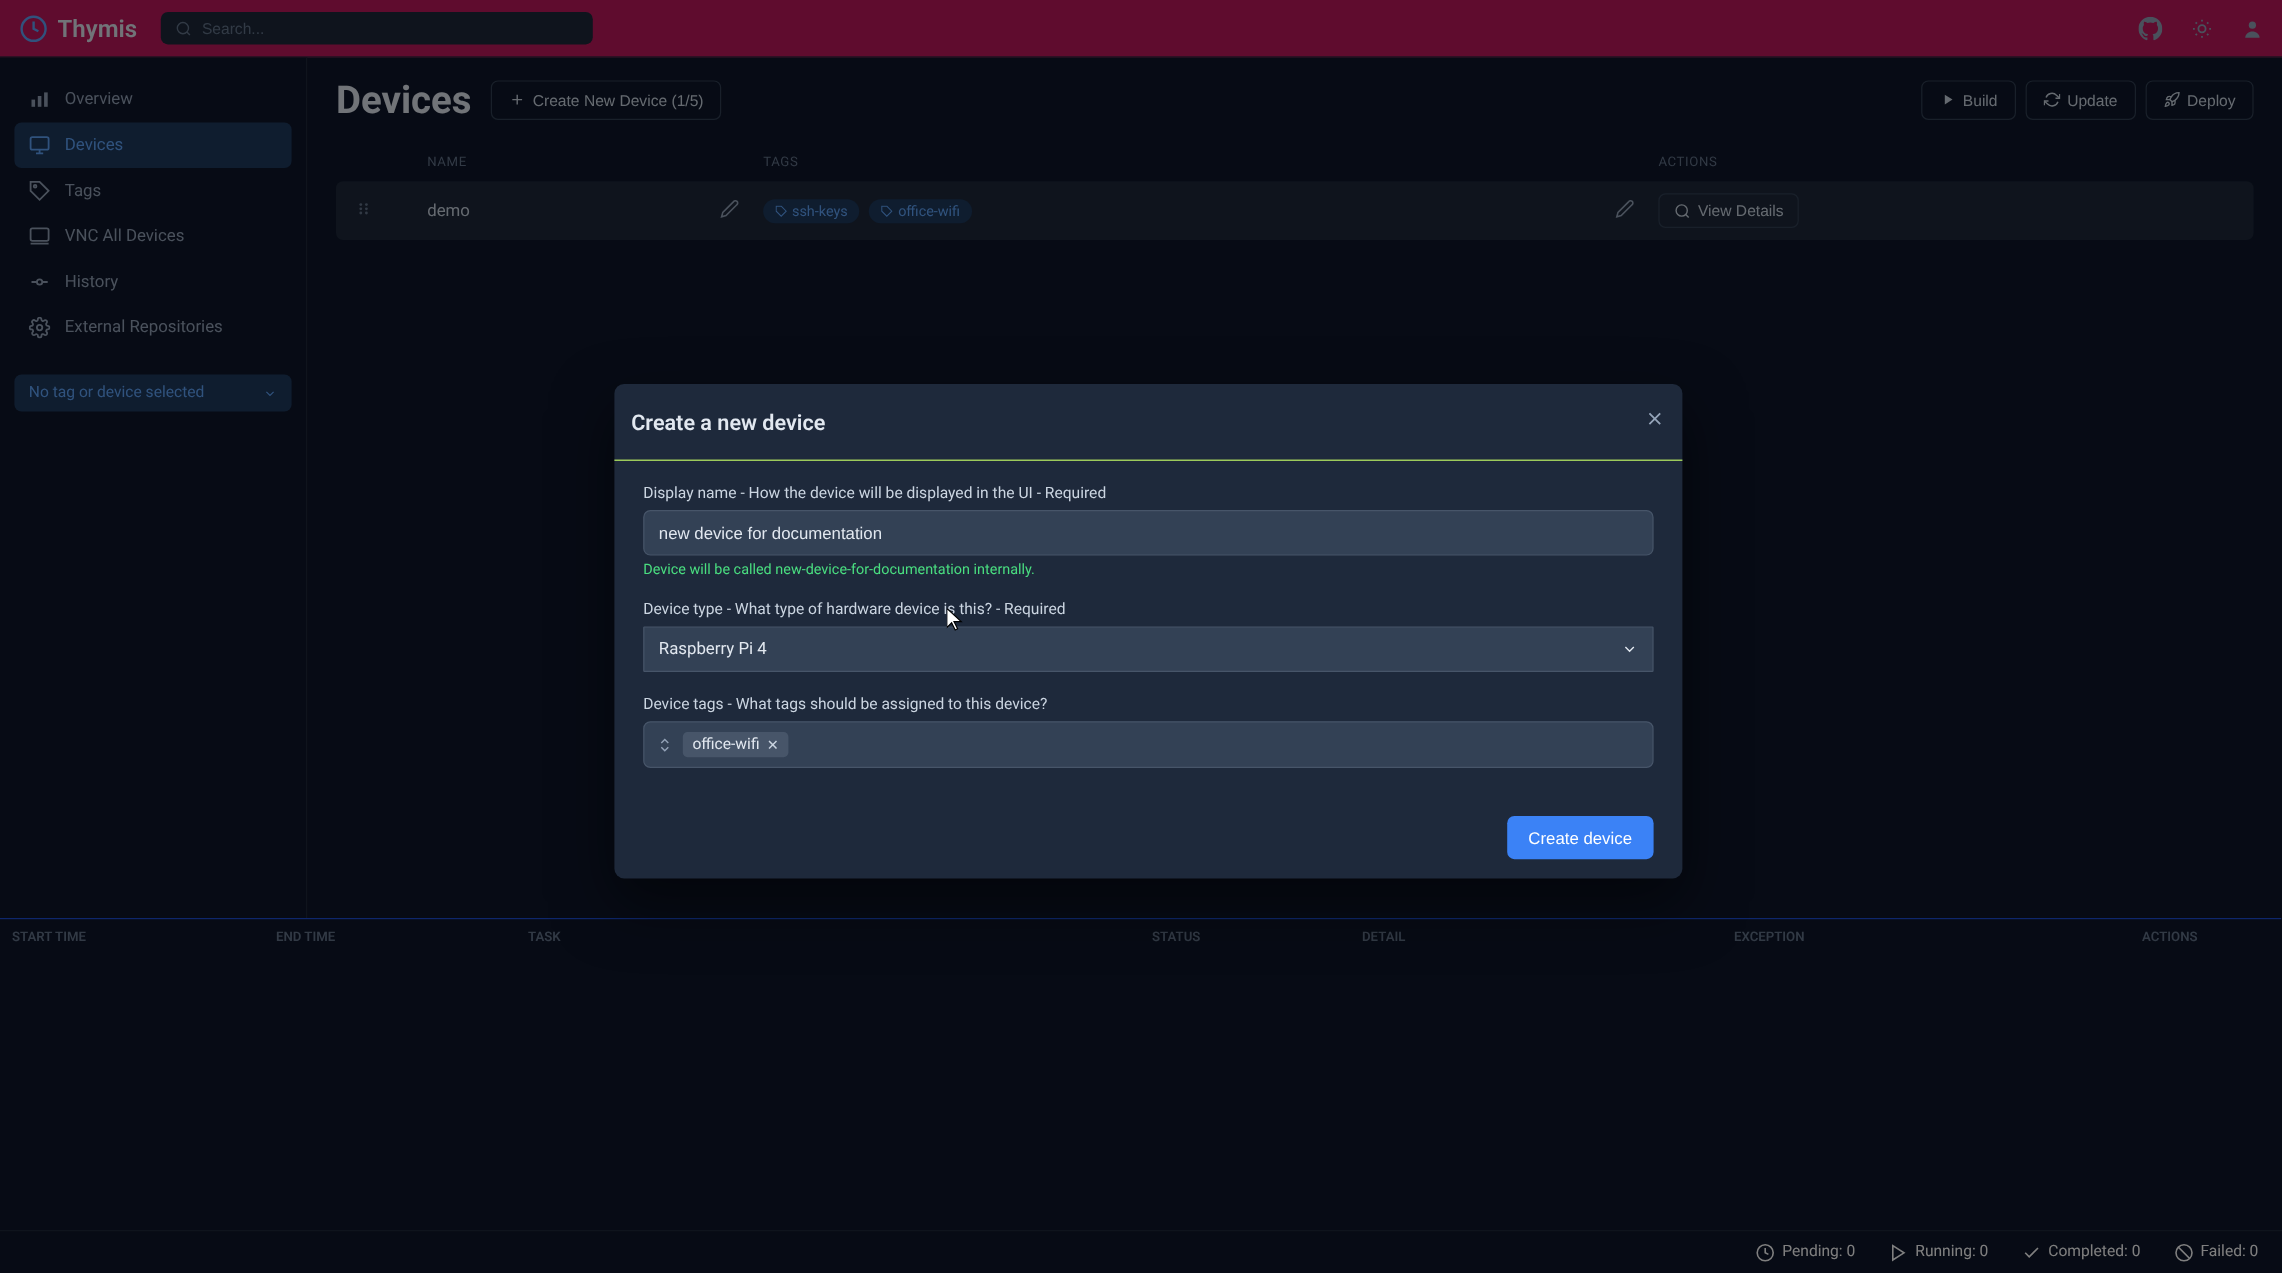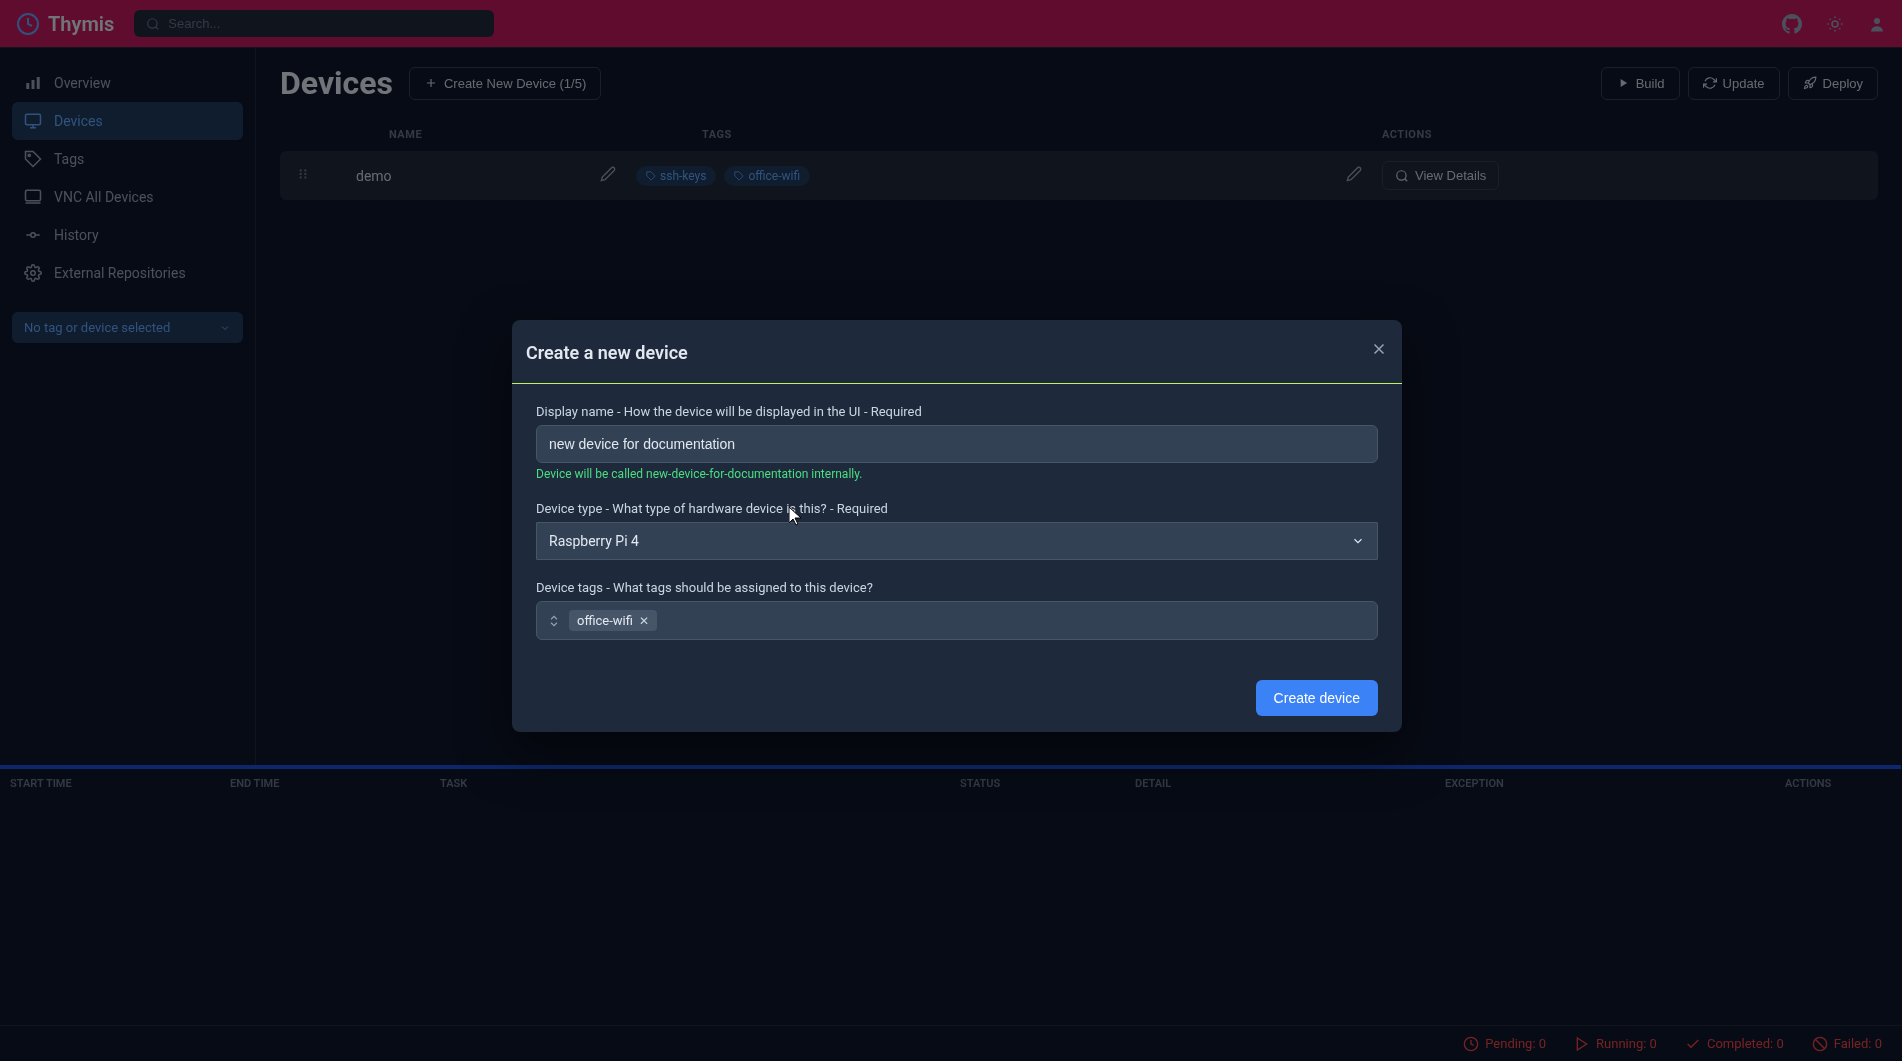--- a/index.html
+++ b/index.html
@@ -145,23 +145,22 @@
       gap: 8px;
     }
     
     
     .table-header {
       display: grid;
       grid-template-columns: 60px 280px 1fr 480px;
       padding: 10px 16px;
       font-size: 11px;
       color: #64748b;
-      font-weight: 700;
+      font-weight: 400;
       letter-spacing: 0.5px;
-      gap: 33px;
     }
     .table-row {
       display: grid;
       grid-template-columns: 60px 280px 1fr 480px;
       padding: 10px 16px;
       background: #1e293b;
       border-radius: 6px;
       align-items: center;
     }
     .row-name { display: flex; align-items: center; gap: 8px; font-size: 14px; }
@@ -299,21 +298,21 @@
     }
     
     
     .task-panel {
       position: absolute;
       left: 0;
       right: 1px;
       bottom: 36px;
       height: 260px;
       background: #0f172a;
-      border-top: 4px solid #1d4ed8;
+      border-top: 1px solid #1d4ed8;
     }
     .task-header {
       display: grid;
       grid-template-columns: 220px 210px 520px 175px 310px 340px 110px;
       padding: 8px 10px;
       font-size: 11px;
       color: #64748b;
       font-weight: 600;
     }
     
@@ -325,21 +324,21 @@
       bottom: 0;
       height: 36px;
       background: #0f172a;
       border-top: 1px solid #1e293b;
       display: flex;
       align-items: center;
       justify-content: flex-end;
       gap: 28px;
       padding: 0 20px;
       font-size: 13px;
-      color: #ef4444;
+      color: #ffffff;
     }
     .status-item { display: flex; align-items: center; gap: 6px; }
     .status-icon { width: 16px; height: 16px; }
     
     
     .cursor {
       position: absolute;
       left: 789px;
       top: 507px;
       z-index: 200;

